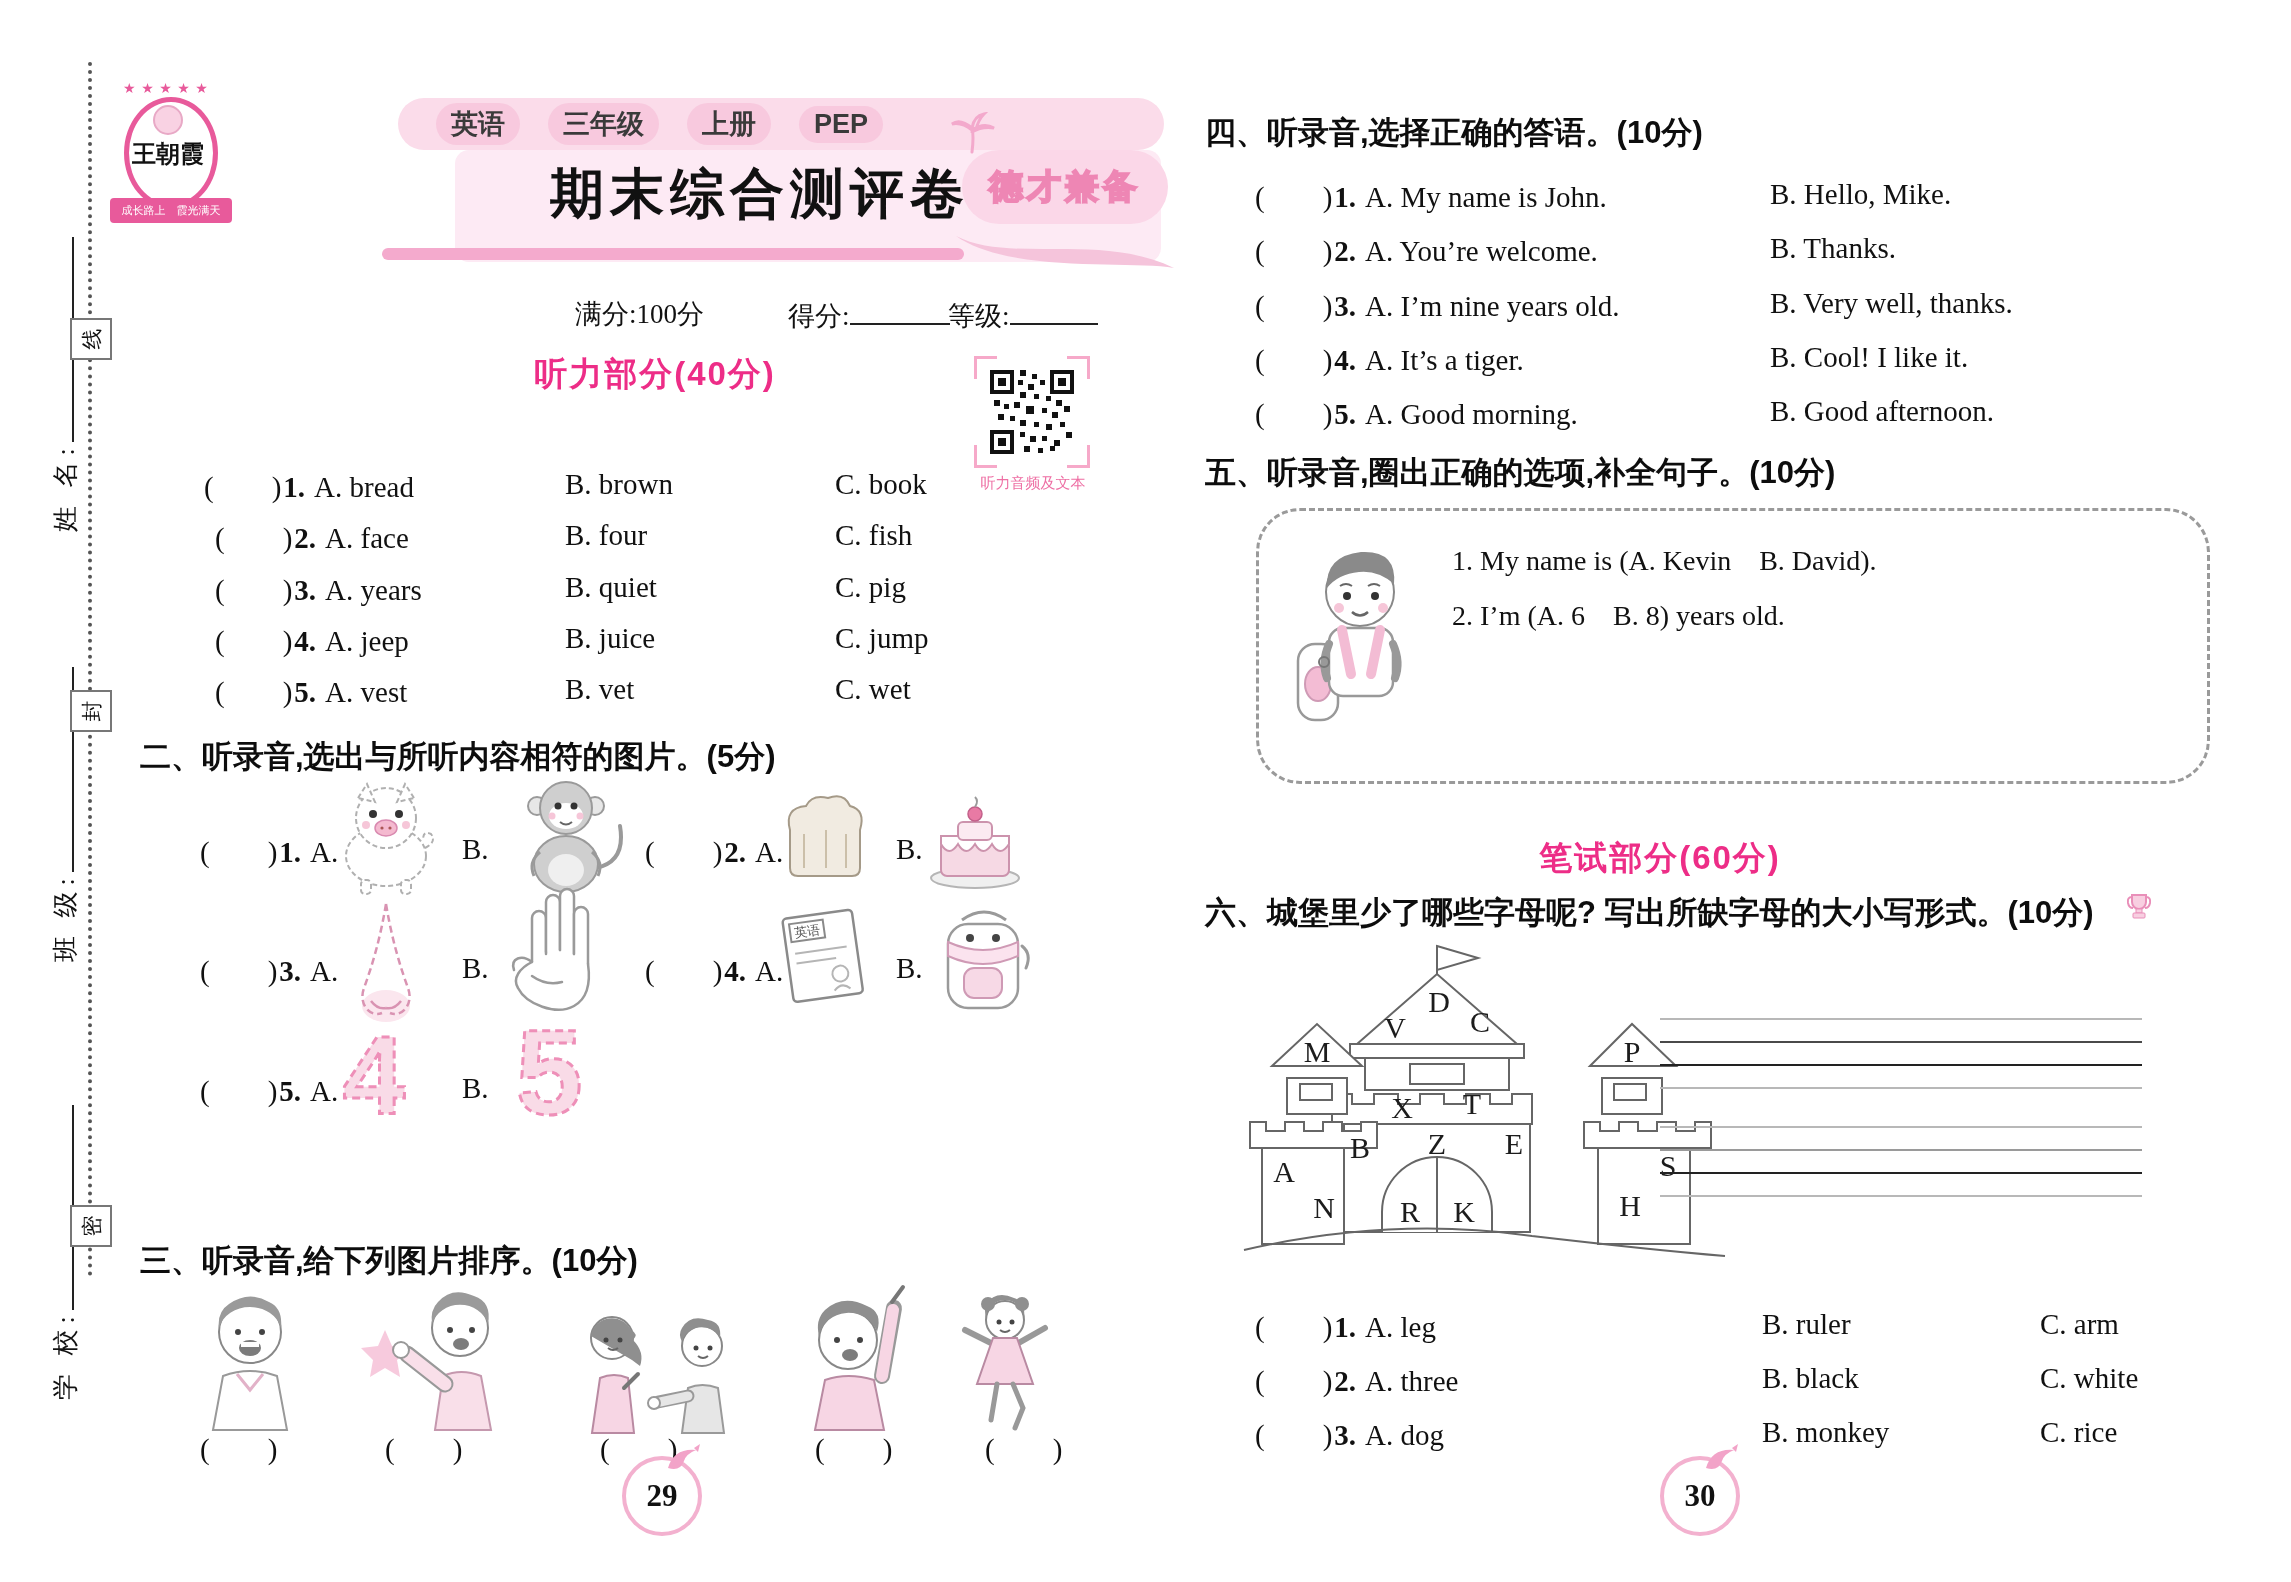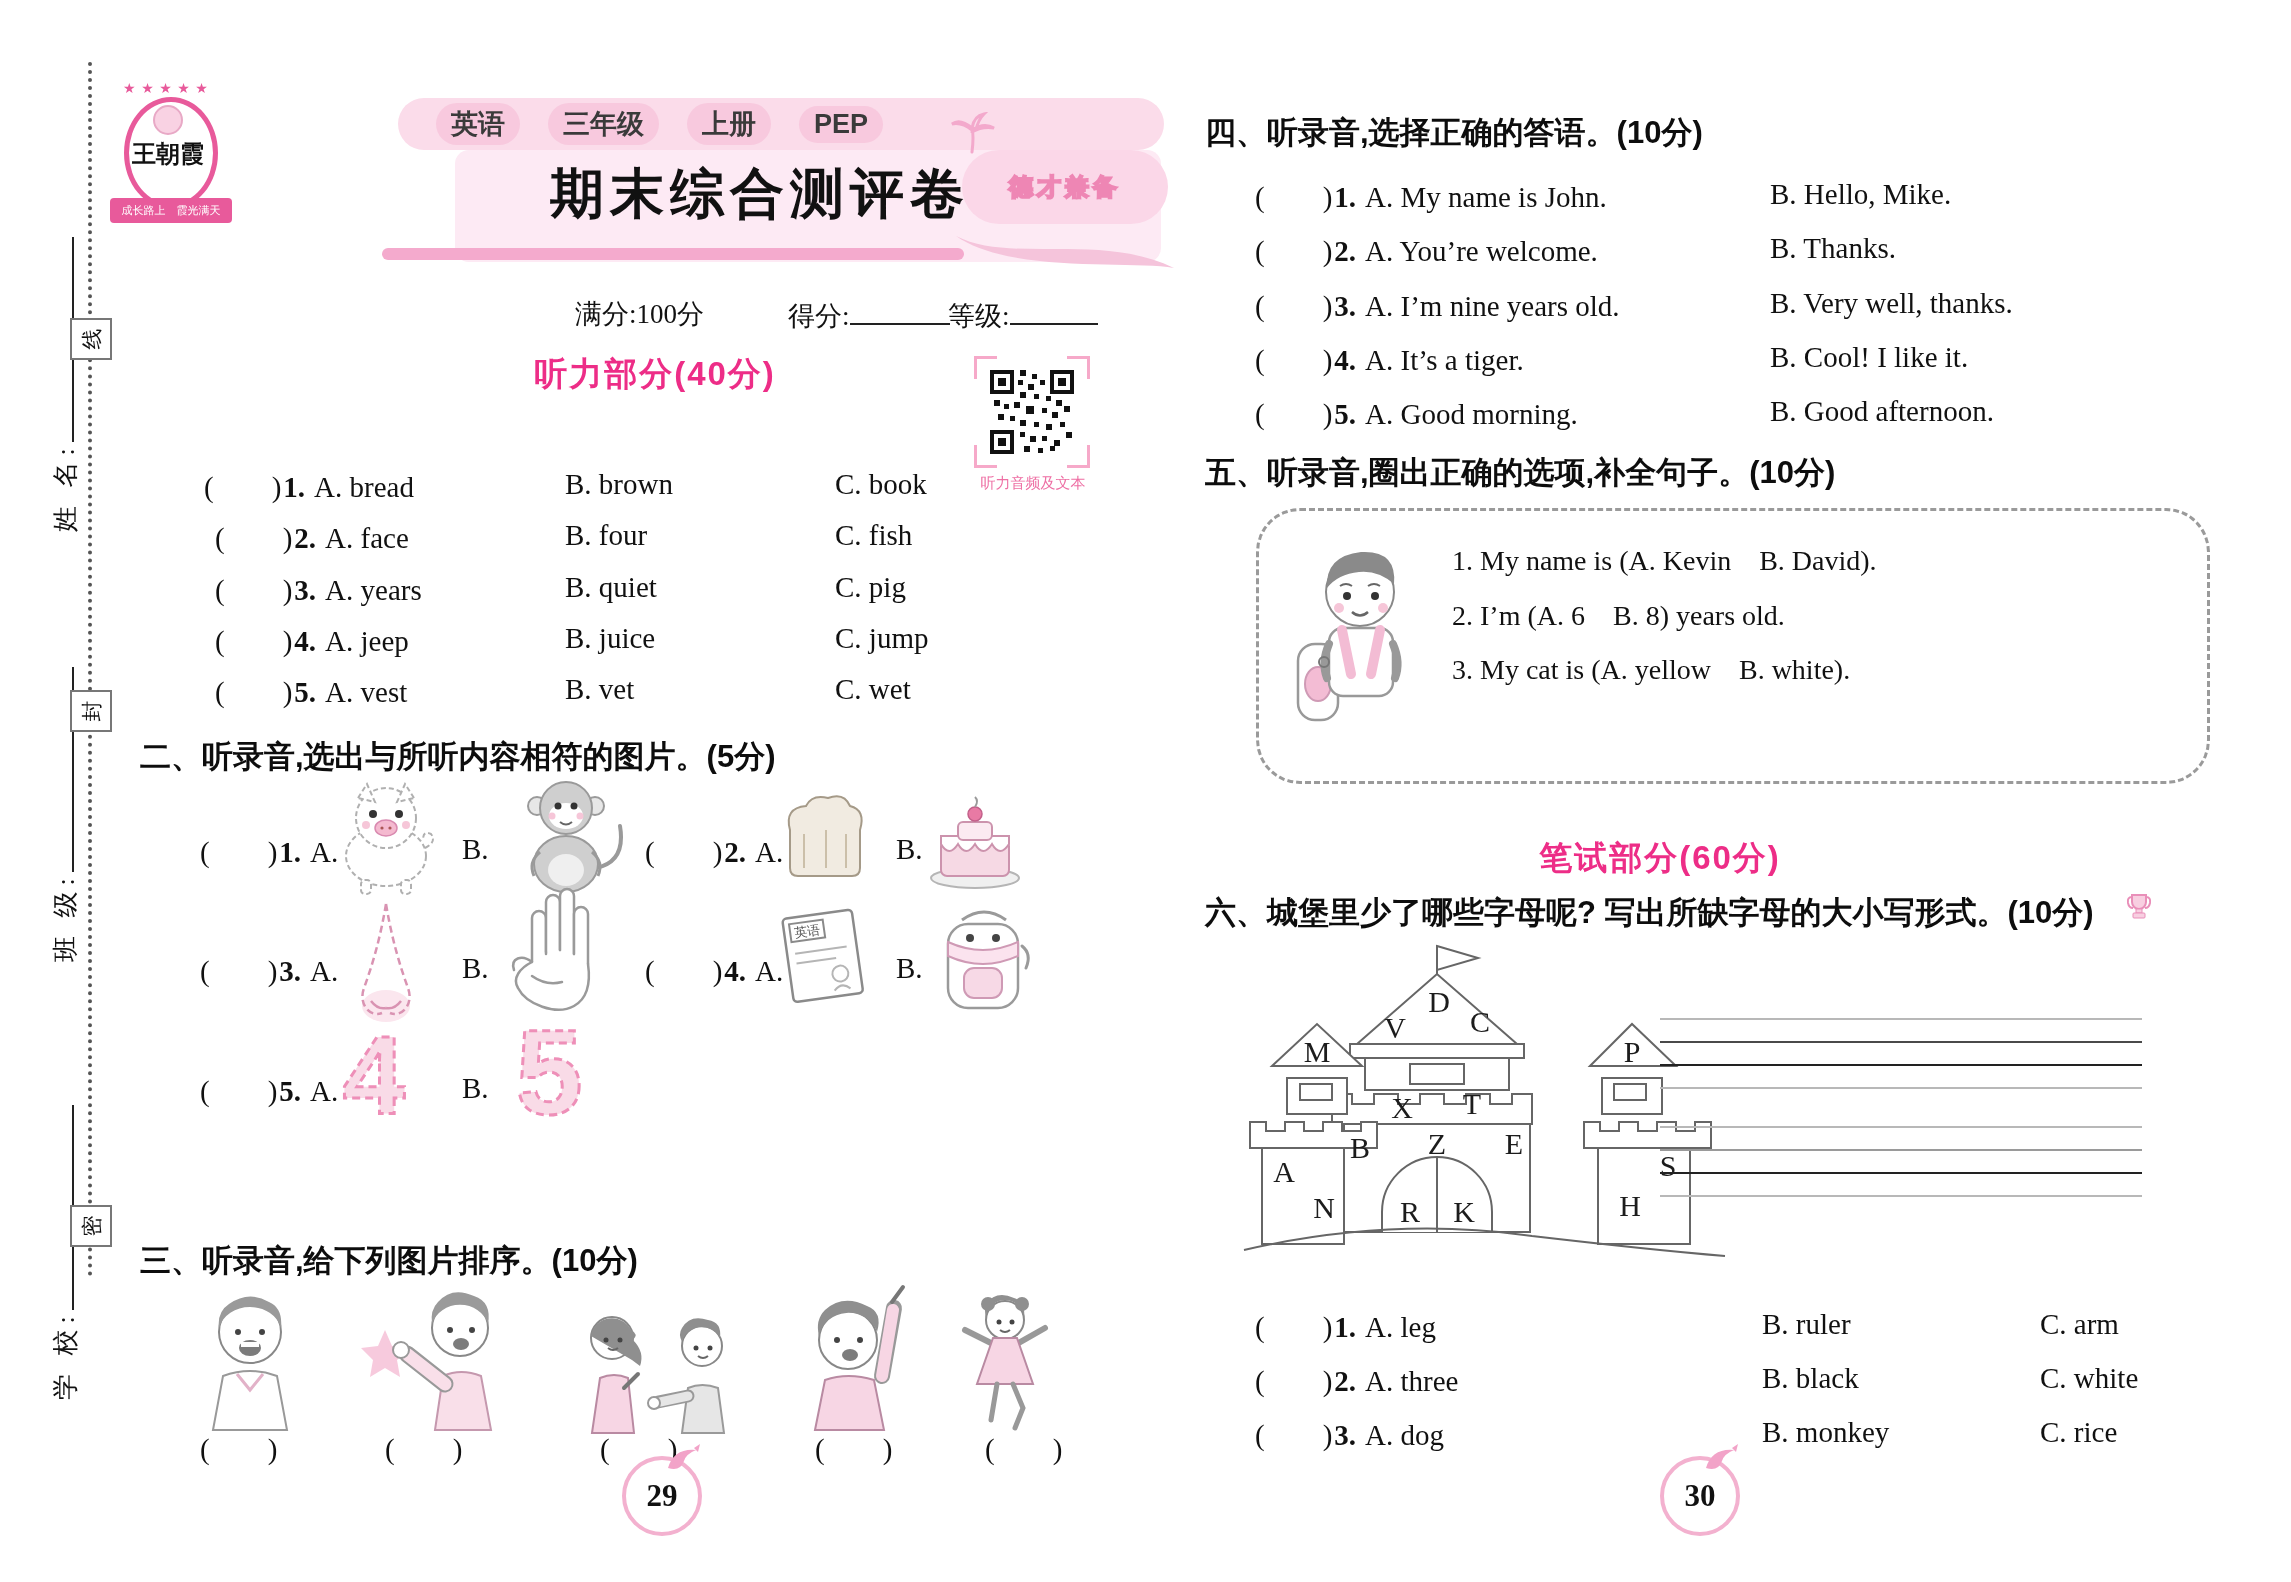--- a/index.html
+++ b/index.html
@@ -12,21 +12,21 @@
   .opt .al{margin-left:9px}
   .part{font-family:"Liberation Sans",sans-serif;font-weight:800;font-size:33px;color:#ed2d87;letter-spacing:2px;text-align:center;white-space:nowrap}
   .uline{display:inline-block;border-bottom:2px solid #222;height:1.0em;vertical-align:baseline}
   .vrot{transform:rotate(-90deg);transform-origin:0 0;white-space:nowrap;font-size:26px;letter-spacing:6px}
   .sealbox{width:38px;height:38px;border:2px solid #777;background:#fff;display:flex;align-items:center;justify-content:center}
   .sealbox span{transform:rotate(-90deg);font-size:21px;font-family:"Liberation Serif",serif}
   .dotline{border-left:4px dotted #555}
   .tok{display:inline-block;background:#f8c9de;color:#3a3a3a;font-family:"Liberation Sans",sans-serif;
        font-weight:800;font-size:27px;padding:3px 15px;border-radius:24px;margin-right:28px}
   .cloud{background:#fbd7e8;border-radius:60px;display:flex;align-items:center;justify-content:center}
-  .cloudtxt{font-family:"Liberation Sans",sans-serif;font-weight:900;font-size:24px;color:#15803d;
+  .cloudtxt{font-family:"Liberation Sans",sans-serif;font-weight:900;font-size:34px;color:#15803d;
             -webkit-text-stroke:2px #ee86b4;letter-spacing:4px}
   .bar{background:#f4aacd;border-radius:6px}
   .pagebadge{width:72px;height:72px;border:4px solid #f3b1cf;border-radius:50%;background:#fff;
              display:flex;align-items:center;justify-content:center;font-weight:bold;font-size:31px}
   .dashbox{border:3px dashed #9a9a9a;border-radius:44px}
   .wline{position:absolute;height:0;border-top:2px solid #b8b8b8}
   .cb{position:absolute;width:20px;height:20px;border:3px solid #f6a9c9}
   .sent{font-size:28px;white-space:nowrap}
   .ctext{font-family:"Liberation Serif",serif;font-size:30px;fill:#1c1c1c}
 </style>
@@ -380,21 +380,20 @@
       <circle cx="101" cy="80" r="5" fill="#f6c6d8"></circle>
     <path d="M70,84 q8,7 16,0" stroke="#666" stroke-width="2.5" fill="none"></path>
     <rect x="47" y="100" width="64" height="68" rx="14" fill="#fff" stroke="#999" stroke-width="2.5"></rect>
     <path d="M60,102 l9,44 M98,102 l-9,44" stroke="#f3bcd4" stroke-width="10" stroke-linecap="round"></path>
     <path d="M47,116 q-8,18 -2,34 M111,116 q8,18 2,34" stroke="#999" stroke-width="8" fill="none" stroke-linecap="round"></path>
     <circle cx="42" cy="134" r="5" fill="none" stroke="#777" stroke-width="2"></circle>
   </svg>
 
   <span class="abs sent" style="left:1452px;top:542px">1. My name is (A. Kevin　B. David).</span>
   <span class="abs sent" style="left:1452px;top:597px">2. I’m (A. 6　B. 8) years old.</span>
-  <span class="abs sent" style="left:1452px;top:651px">3. My cat is (A. yellow　B. white).</span>
 
   <div class="abs part" style="left:1400px;top:836px;width:520px">笔试部分(60分)</div>
 
   <div class="abs h" style="left:1205px;top:892px">六、城堡里少了哪些字母呢? 写出所缺字母的大小写形式。(10分)</div>
   <svg class="abs" style="left:2126px;top:892px" width="27" height="29" viewBox="0 0 27 29">
     <path d="M6,3 h14 v7 a7,7 0 0 1 -14,0 z" fill="#f8cfe1" stroke="#e98fb9" stroke-width="2"></path>
     <path d="M6,5 q-5,0 -4,6 q1,5 5,5 M20,5 q5,0 4,6 q-1,5 -5,5" fill="none" stroke="#e98fb9" stroke-width="2"></path>
     <rect x="10" y="17" width="6" height="4" fill="#f8cfe1" stroke="#e98fb9"></rect>
     <rect x="7" y="21" width="12" height="5" rx="1" fill="#f8cfe1" stroke="#e98fb9"></rect>
   </svg>

